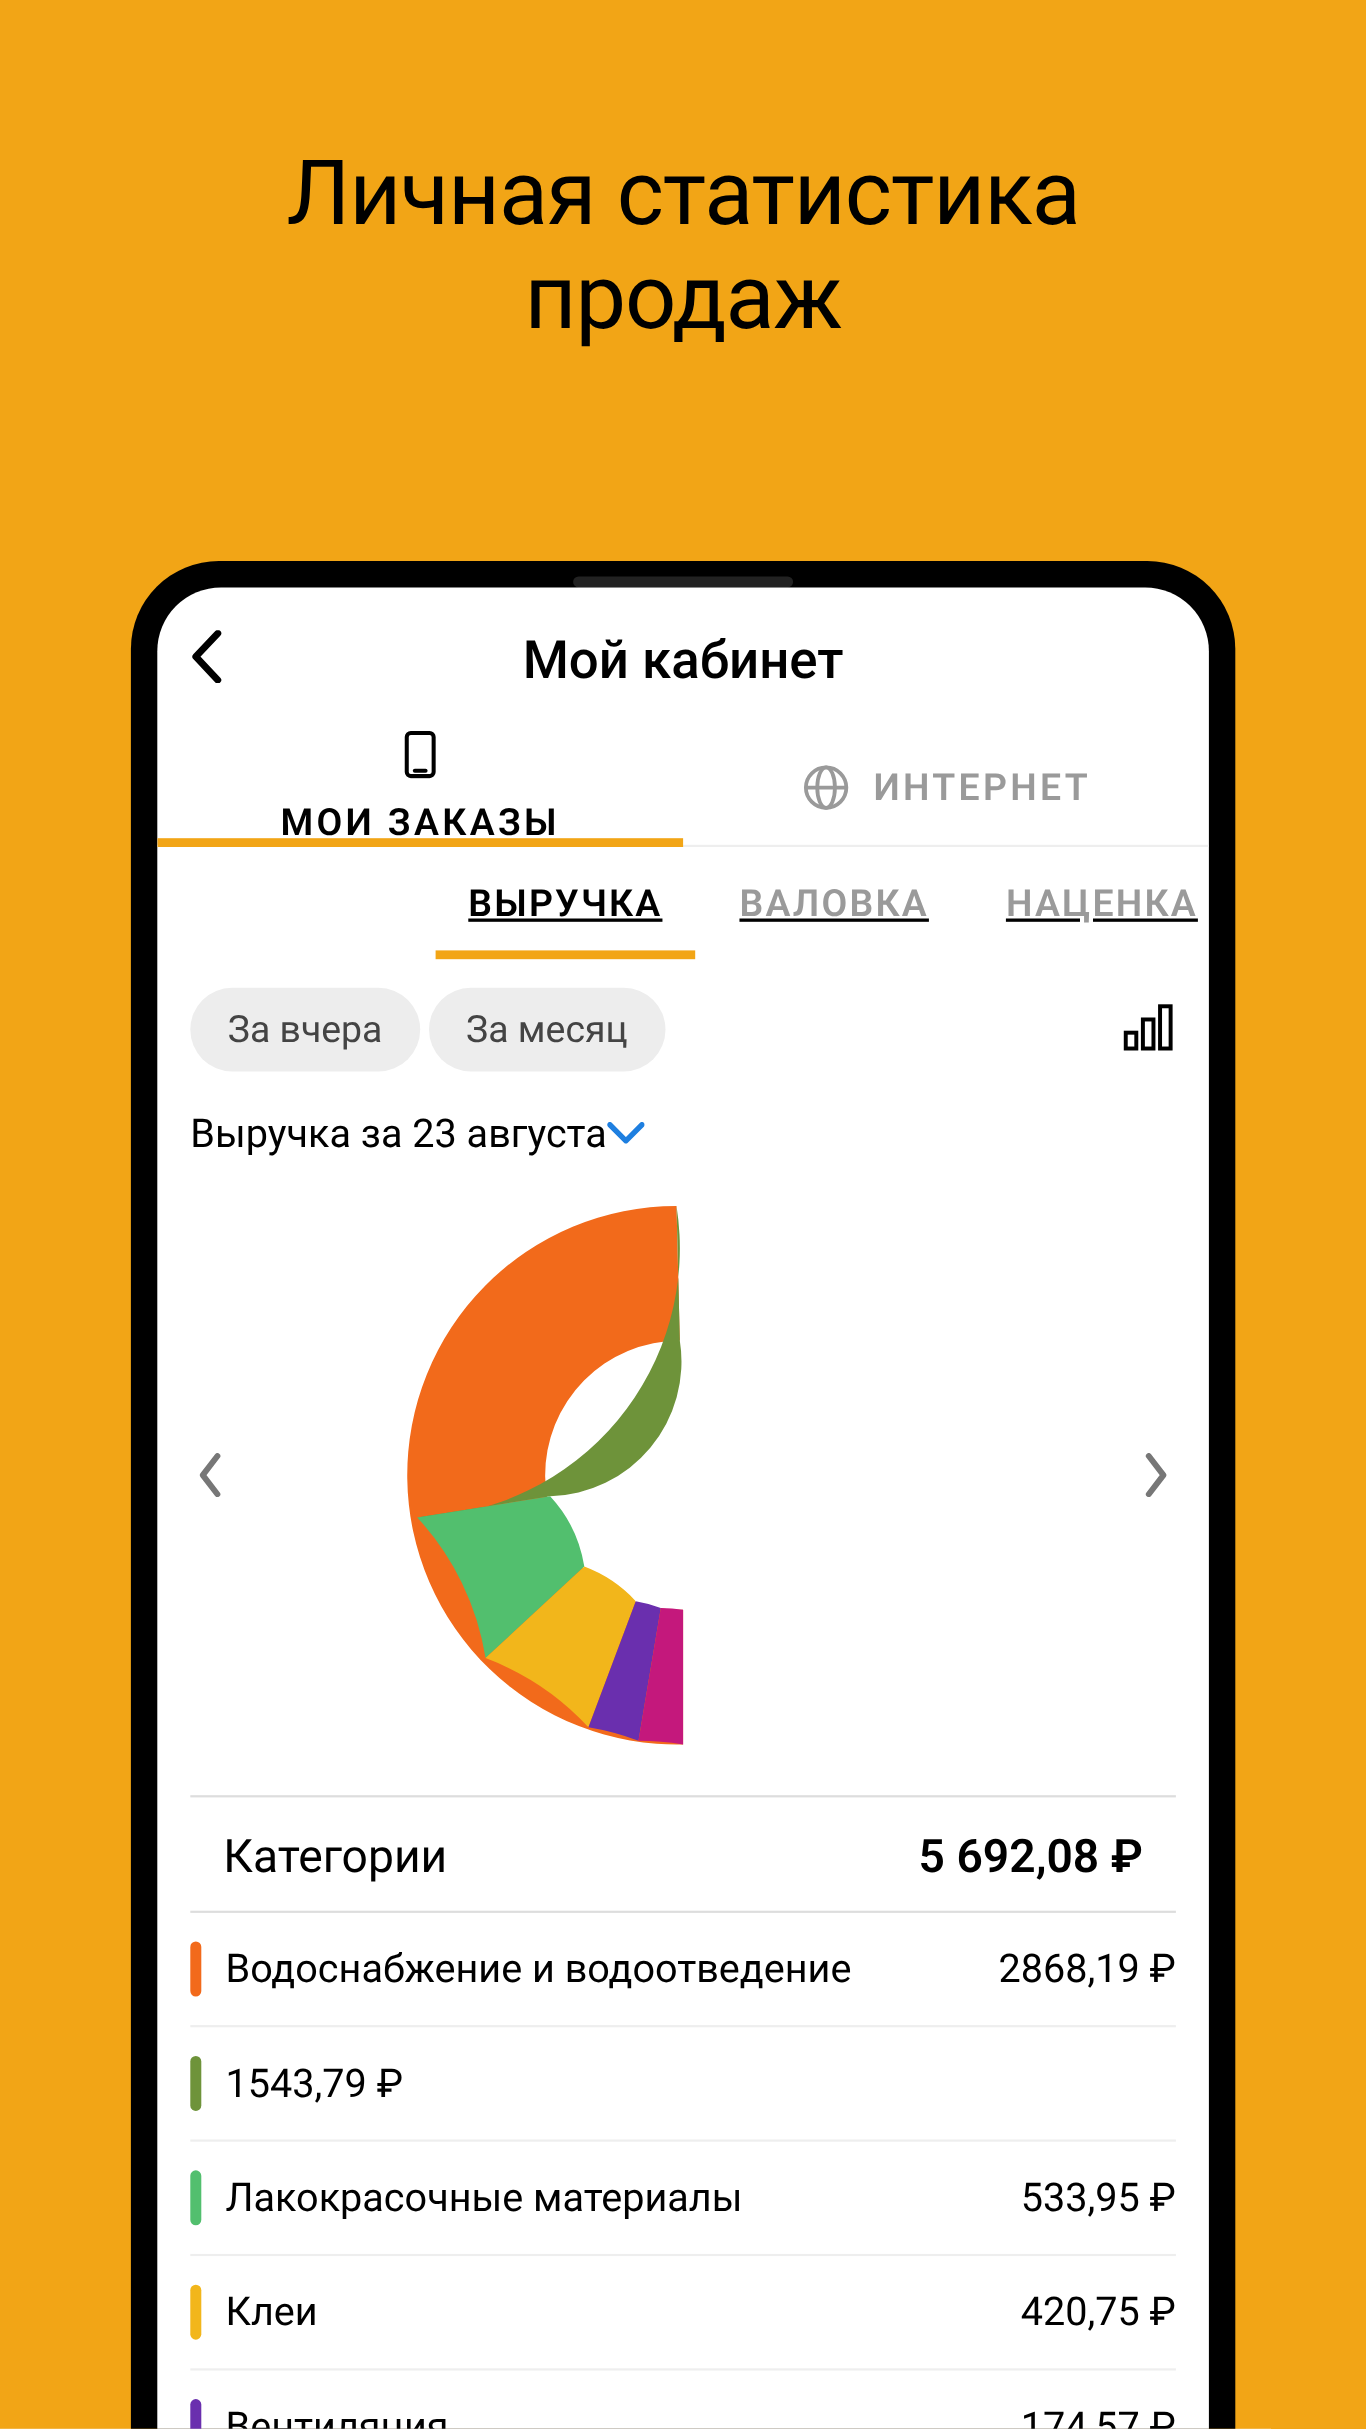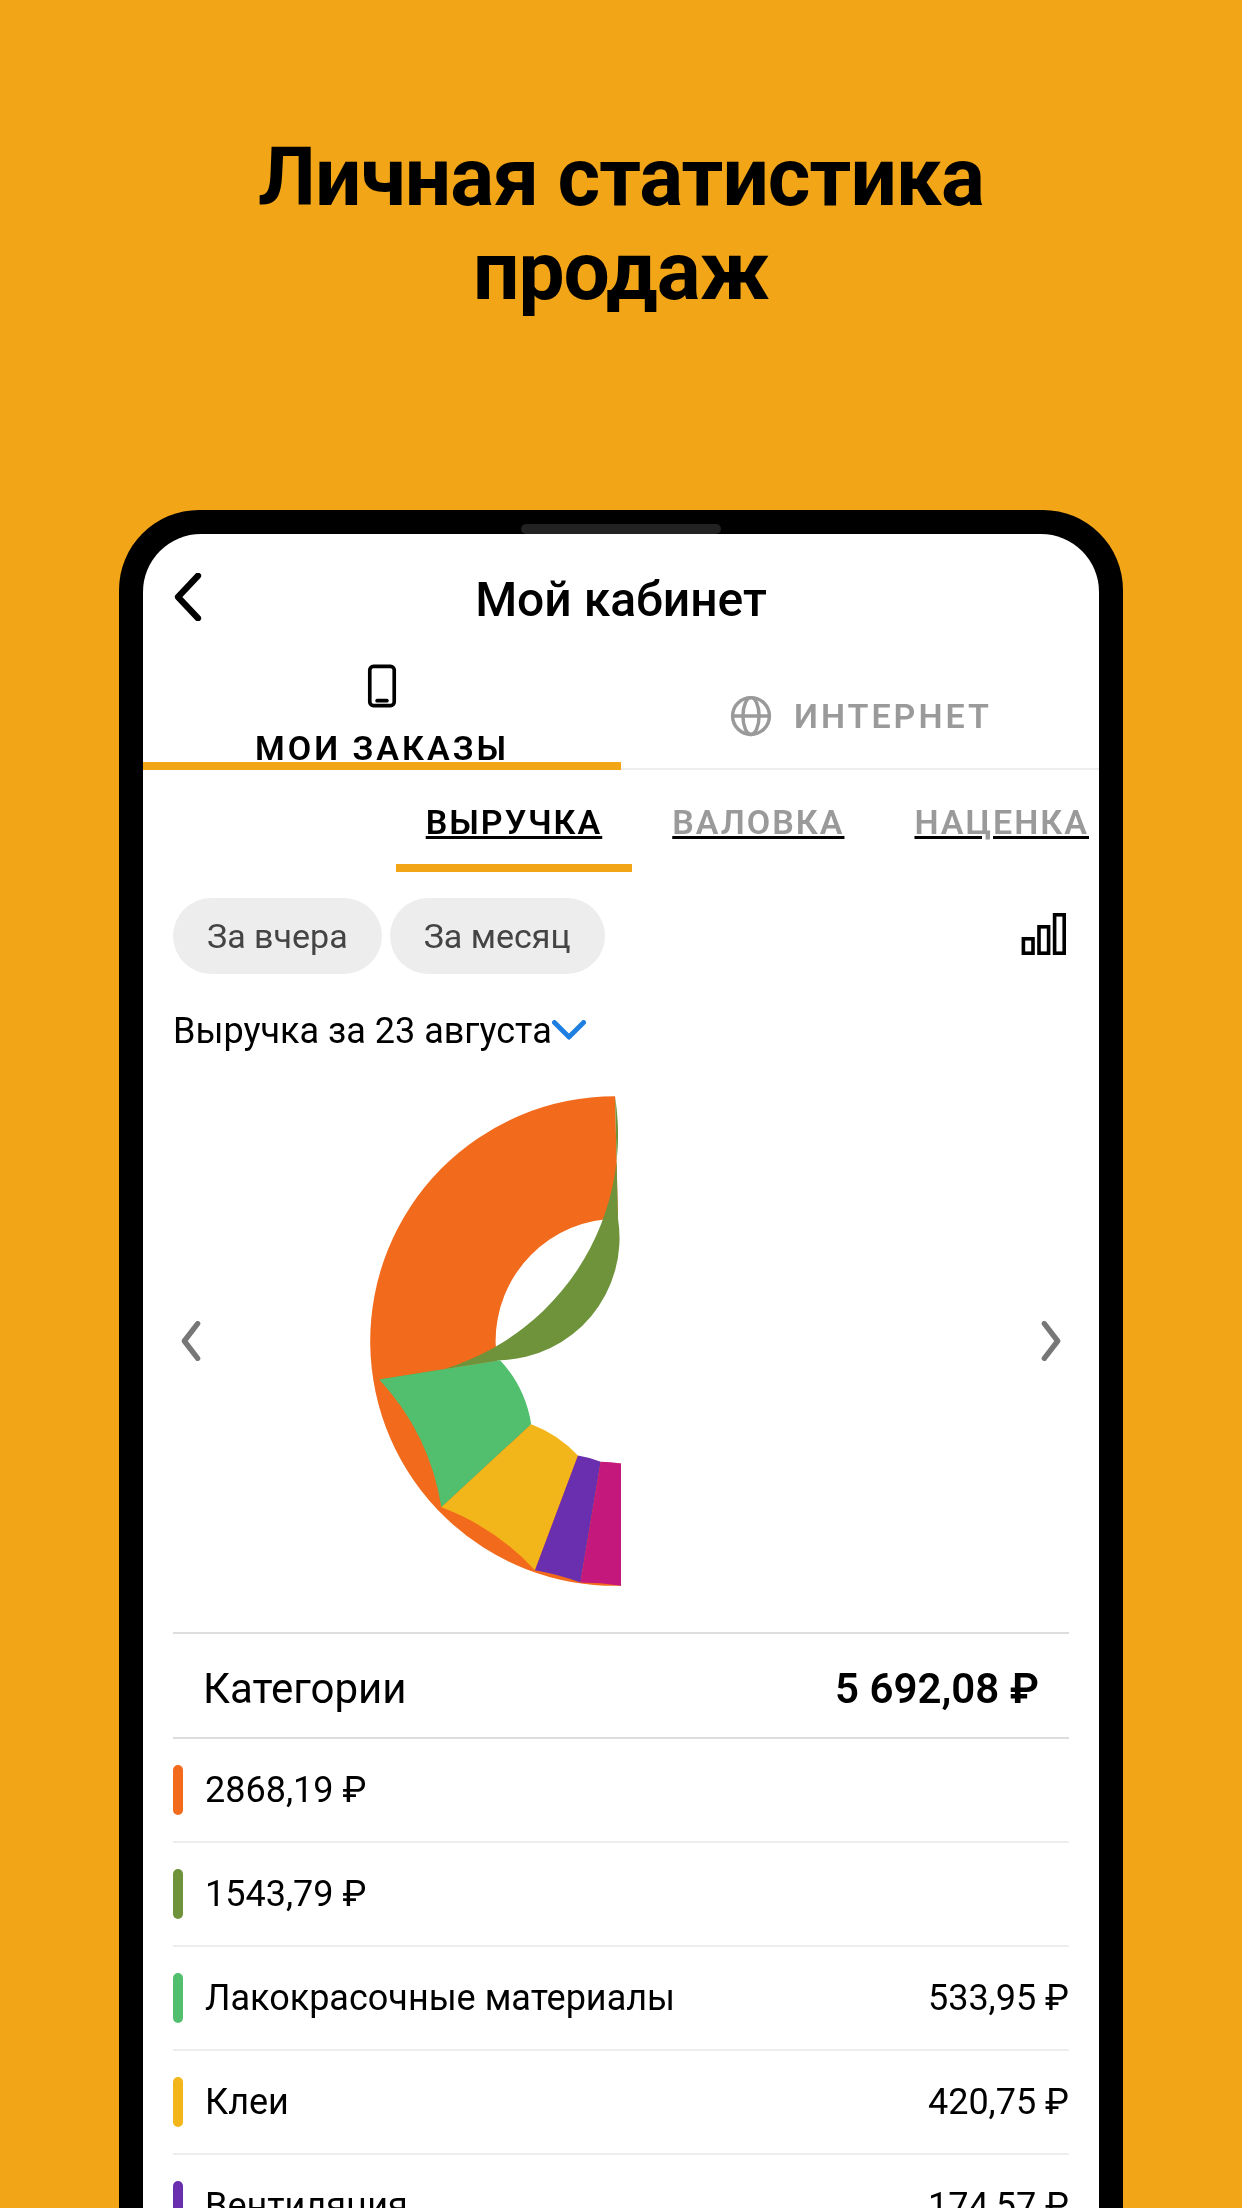--- a/index.html
+++ b/index.html
@@ -8,21 +8,21 @@
     background: #f2a516;
     font-family: -apple-system, BlinkMacSystemFont, "Segoe UI", Roboto, Arial, sans-serif;
     width: 1242px;
     height: 2208px;
     overflow: hidden;
     position: relative;
   }
   .promo-title {
     text-align: center;
     font-size: 82px;
-    font-weight: 700;
+    font-weight: 400;
     color: #000;
     line-height: 1.15;
     padding-top: 130px;
     letter-spacing: -1px;
   }
   .phone-frame {
     position: absolute;
     left: 50%;
     transform: translateX(-50%);
     top: 510px;
@@ -302,20 +302,21 @@
     </div>
 
     <div class="totals-row">
       <span class="totals-label">Категории</span>
       <span class="totals-value">5 692,08 ₽</span>
     </div>
 
     <div class="cat-list" id="cat-list">
         <div class="cat-row">
           <div class="cat-swatch" style="background: rgb(242, 106, 27);"></div>
+          <div class="cat-name">Водоснабжение и водоотведение</div>
           <div class="cat-value">2868,19 ₽</div>
         </div>
         <div class="cat-row">
           <div class="cat-swatch" style="background: rgb(110, 147, 58);"></div>
           <div class="cat-value">1543,79 ₽</div>
         </div>
         <div class="cat-row">
           <div class="cat-swatch" style="background: rgb(82, 191, 110);"></div>
           <div class="cat-name">Лакокрасочные материалы</div>
           <div class="cat-value">533,95 ₽</div>

